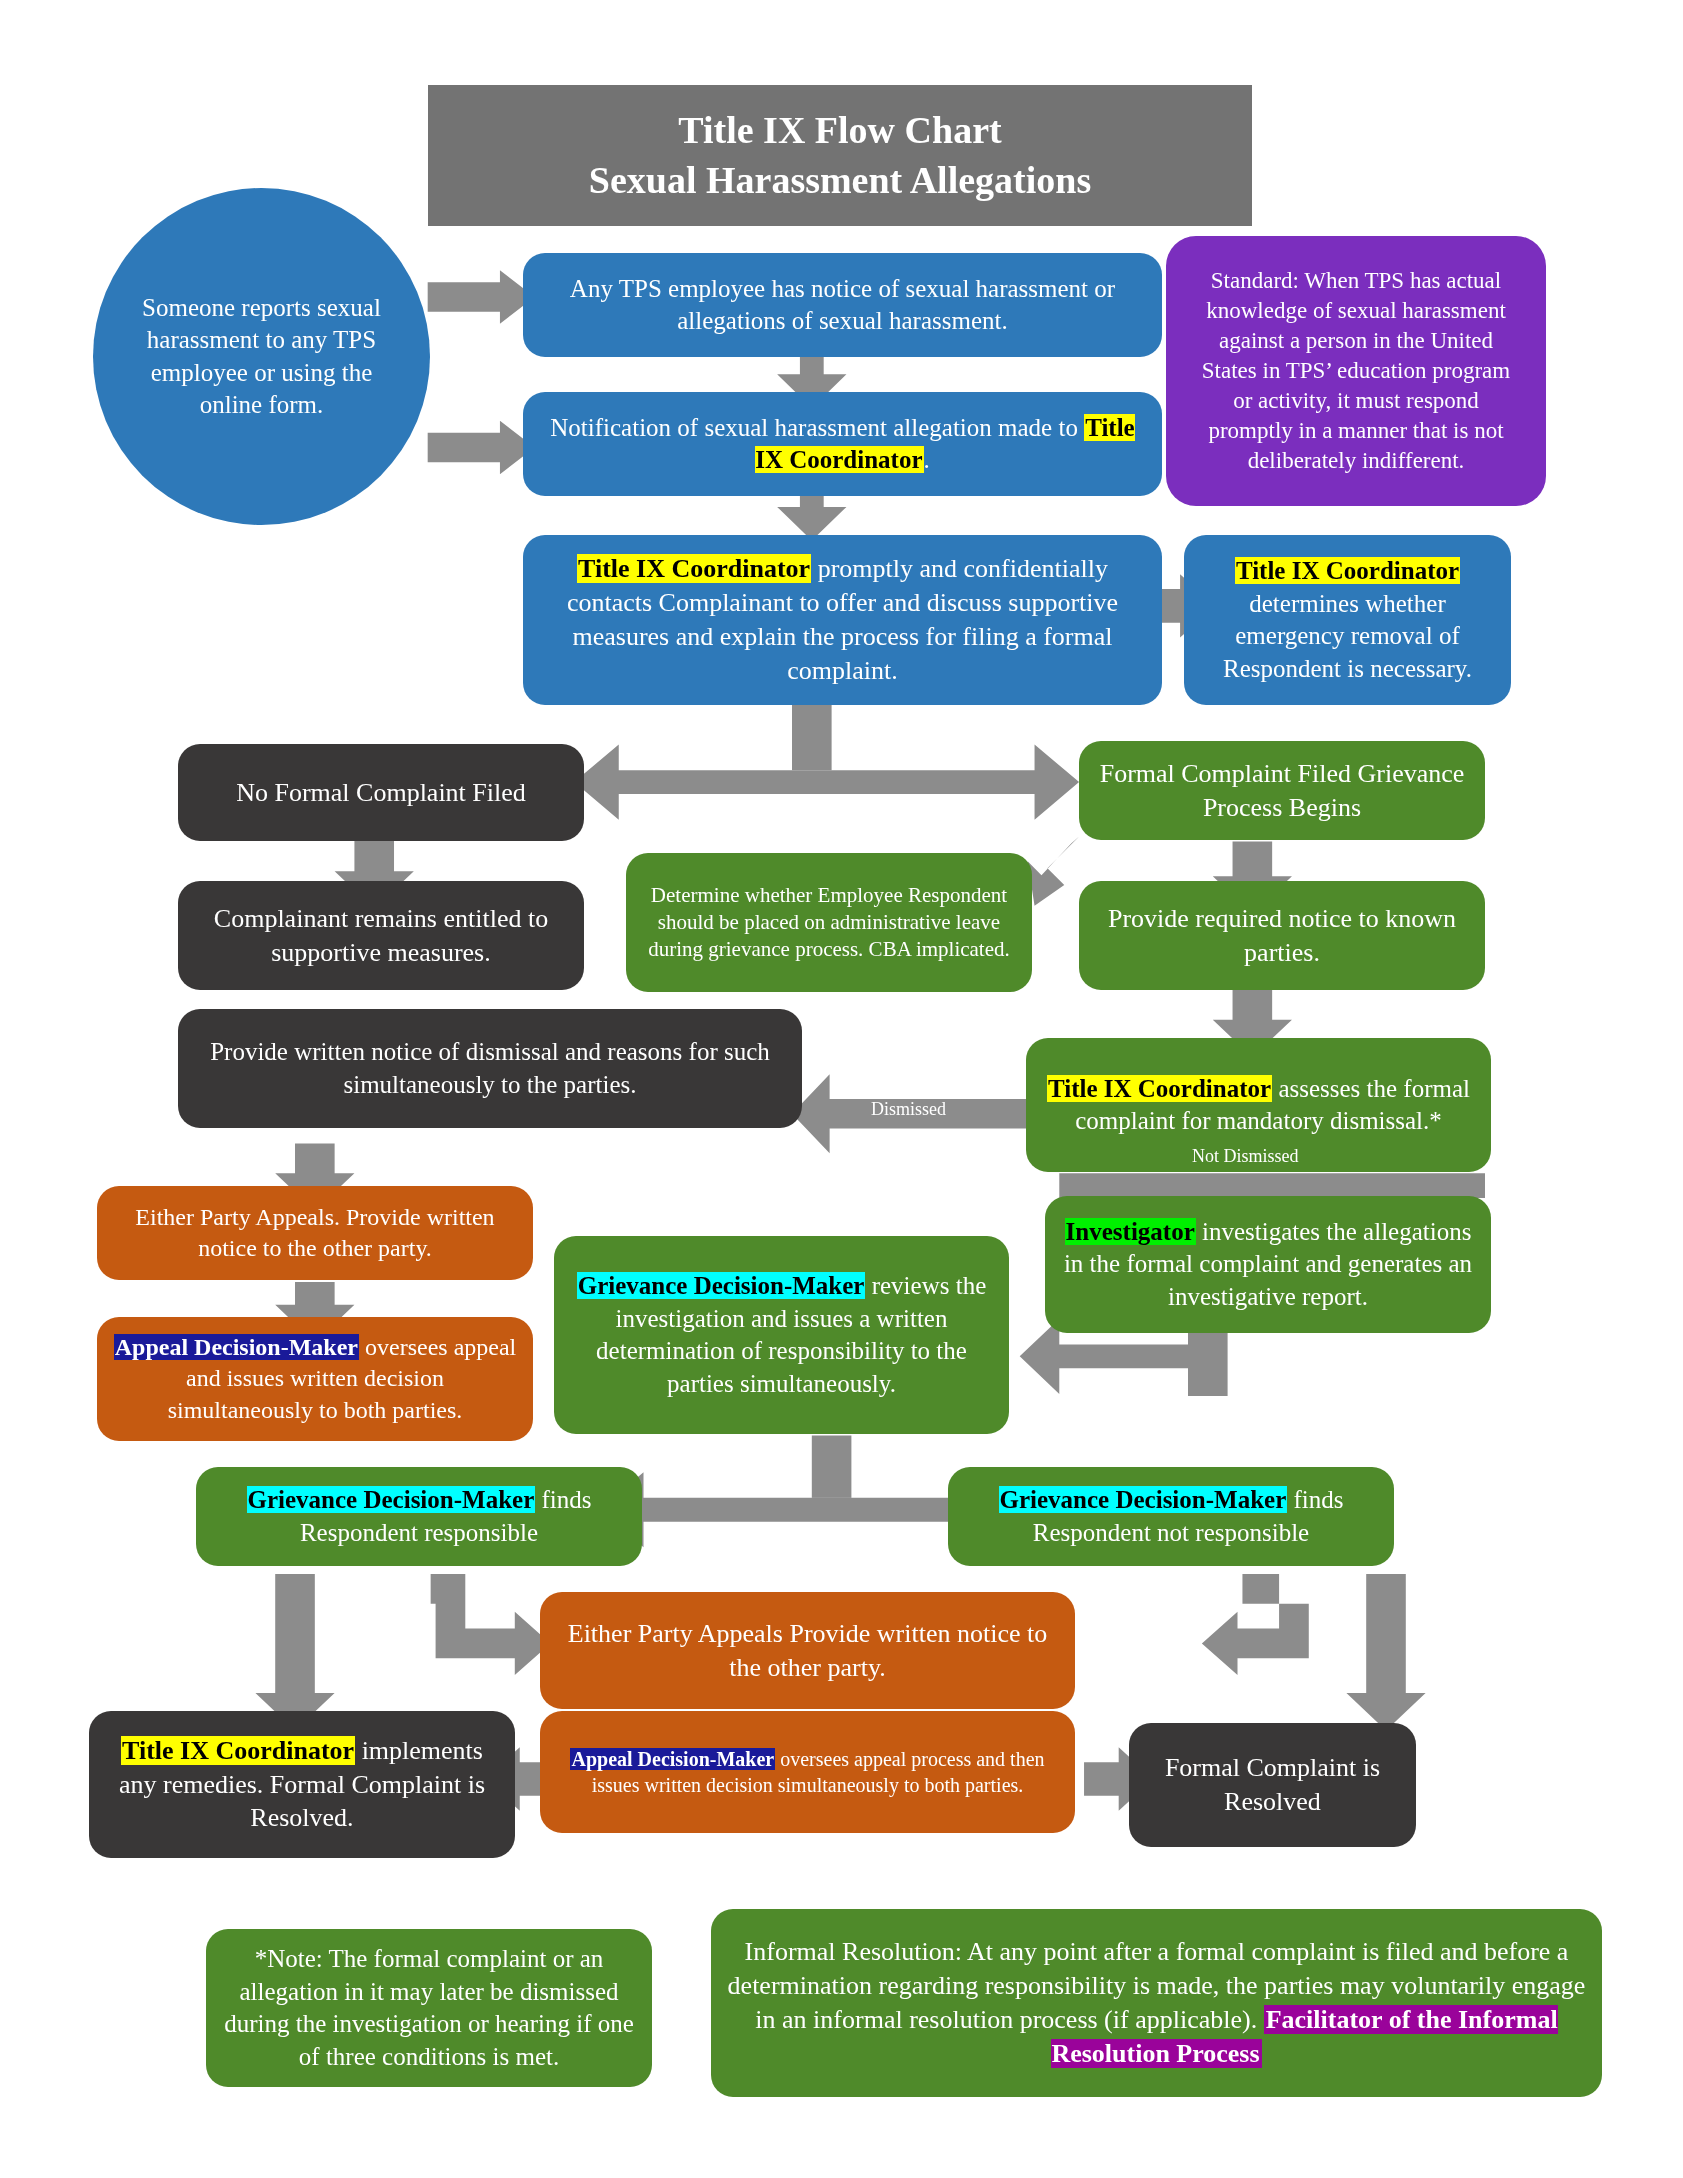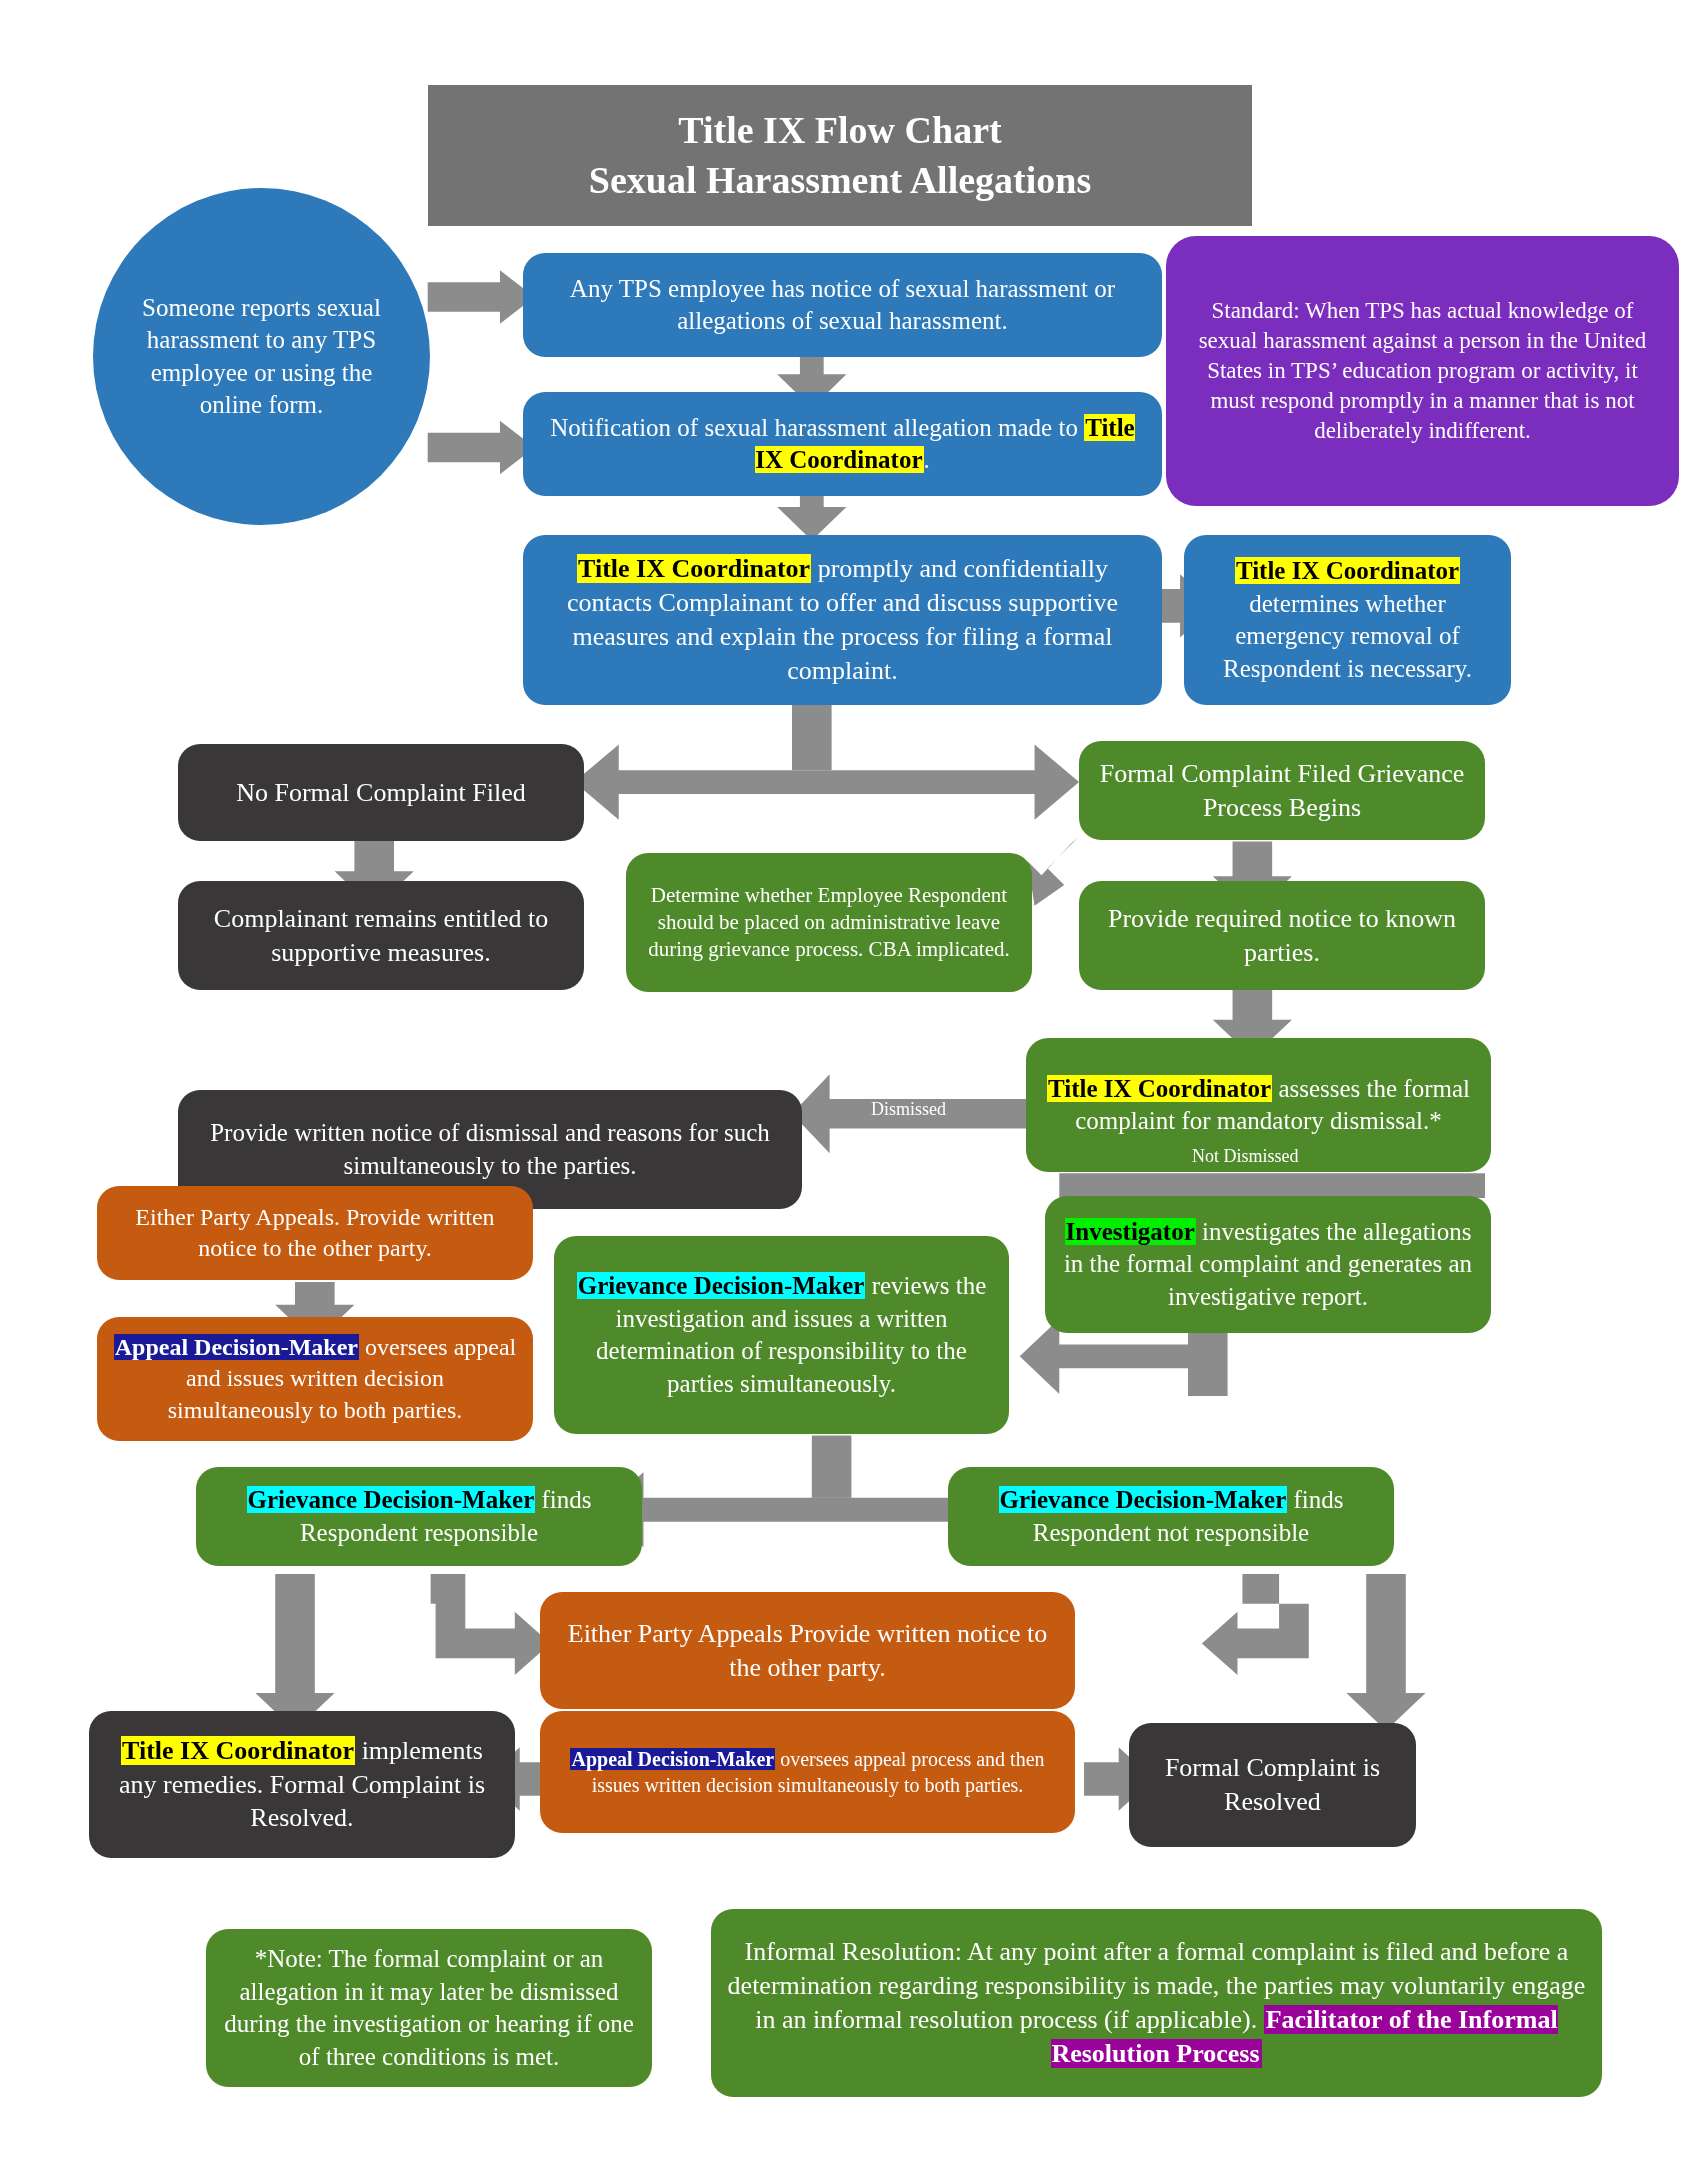--- a/index.html
+++ b/index.html
@@ -134,21 +134,21 @@
   <div class="node rounded blue" style="left:523px; top:253px; width:639px; height:104px; font-size:25px;">
     <div class="txt">Any TPS employee has notice of sexual harassment or allegations of sexual harassment.</div>
   </div>
 
   <div class="node rounded blue" style="left:523px; top:392px; width:639px; height:104px; font-size:25px;">
     <div class="txt">
       <span>Notification of sexual harassment allegation made to </span><span class="hl-yellow">Title IX Coordinator</span><span>.</span>
     </div>
   </div>
 
-  <div class="node purple" style="left:1166px; top:236px; width:513px; height:270px; font-size:23px; padding:10px 24px;">
+  <div class="node purple" style="left:1166px; top:236px; width:380px; height:270px; font-size:23px; padding:10px 24px;">
     <div class="txt">Standard: When TPS has actual knowledge of sexual harassment against a person in the United States in TPS’ education program or activity, it must respond promptly in a manner that is not deliberately indifferent.</div>
   </div>
 
   <div class="node rounded blue" style="left:523px; top:535px; width:639px; height:170px; font-size:26px;">
     <div class="txt">
       <span class="hl-yellow">Title IX Coordinator</span><span> promptly and confidentially contacts Complainant to offer and discuss supportive measures and explain the process for filing a formal complaint.</span>
     </div>
   </div>
 
   <div class="node rounded blue" style="left:1184px; top:535px; width:327px; height:170px; font-size:25px;">
@@ -170,21 +170,21 @@
   </div>
 
   <div class="node rounded green" style="left:626px; top:853px; width:406px; height:139px; font-size:21px;">
     <div class="txt">Determine whether Employee Respondent should be placed on administrative leave during grievance process. CBA implicated.</div>
   </div>
 
   <div class="node rounded green" style="left:1079px; top:881px; width:406px; height:109px; font-size:26px;">
     <div class="txt">Provide required notice to known parties.</div>
   </div>
 
-  <div class="node rounded dark" style="left:178px; top:1090px; width:624px; height:119px; font-size:25px;">
+  <div class="node rounded dark" style="left:178px; top:1009px; width:624px; height:119px; font-size:25px;">
     <div class="txt">Provide written notice of dismissal and reasons for such simultaneously to the parties.</div>
   </div>
 
   <div class="node rounded green" style="left:1026px; top:1038px; width:465px; height:134px; font-size:25px;">
     <div class="txt">
       <span class="hl-yellow">Title IX Coordinator</span><span> assesses the formal complaint for mandatory dismissal.*</span>
     </div>
   </div>
 
   <div class="edge-label" style="left:871px; top:1099px;">Dismissed</div>

